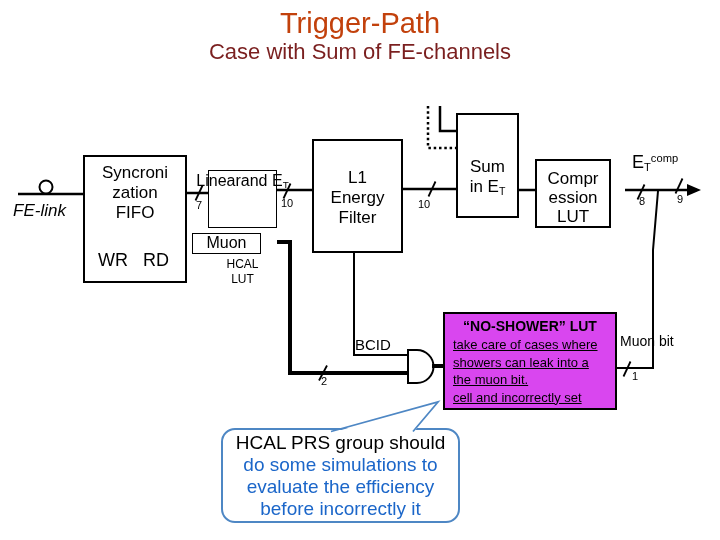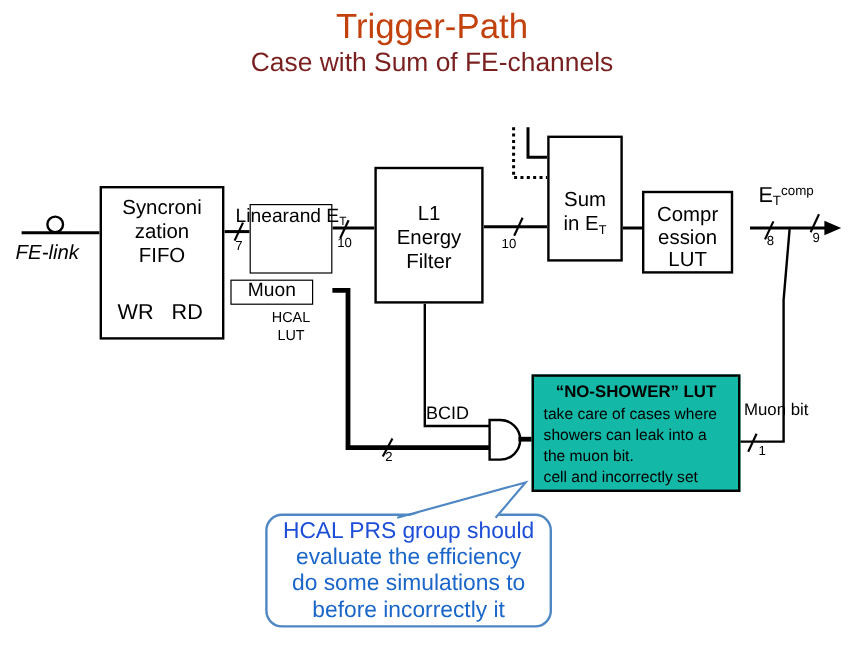--- a/index.html
+++ b/index.html
@@ -29,21 +29,21 @@
   #input-lut{left:208px;top:257px;width:69px;text-align:center;font-size:12px;line-height:15px;z-index:2;}
   #l1-box{left:312px;top:139px;width:91px;height:114px;padding-top:27px;}
   #sum-box{left:456px;top:113px;width:63px;height:105px;padding-top:42px;}
   #compr-box{left:535px;top:159px;width:76px;height:69px;display:flex;flex-direction:column;justify-content:flex-end;}
   #compr-box .line{line-height:19px;}
   #et-comp{left:632px;top:152px;font-size:18px;z-index:2;}
   #bcid-label{left:355px;top:336px;font-size:15px;z-index:2;}
   #muon-bit-label{left:620px;top:333px;font-size:14px;z-index:2;}
   #no-shower-box{left:443px;top:312px;width:174px;height:98px;background:#ffff66;text-align:left;padding:3px 8px 0 8px;}
   #no-shower-box .nst{font-size:14px;font-weight:bold;text-align:center;line-height:19px;}
-  #no-shower-box .nsb{font-size:13px;line-height:17.5px;}
+  #no-shower-box .nsb{font-size:13px;line-height:17.5px;text-decoration:underline;}
   #hcal-box{left:221px;top:428px;width:239px;height:95px;border:2px solid #4e87c4;border-radius:14px;
     display:flex;flex-direction:column;justify-content:center;}
   #hcal-box .hl{font-size:19px;line-height:22px;color:#1b66c9;white-space:nowrap;}
 </style>
 </head>
 <body>
 
 <div id="slide">
 
   <svg id="wire-layer" viewBox="0 0 720 540">
@@ -132,32 +132,32 @@
   <div class="buslbl" style="left:281px;top:197px;">10</div>
   <div class="buslbl" style="left:418px;top:198px;">10</div>
   <div class="buslbl" style="left:639px;top:195px;">8</div>
   <div class="buslbl" style="left:677px;top:193px;">9</div>
   <div class="buslbl" style="left:321px;top:375px;">2</div>
   <div class="buslbl" style="left:632px;top:370px;">1</div>
 
   <div id="bcid-label" class="abs">BCID</div>
   <div id="muon-bit-label" class="abs">Muon bit</div>
 
-  <div id="no-shower-box" class="dbox box-layer" style="background: #14b8a6;">
+  <div id="no-shower-box" class="dbox box-layer" style="background: #d946ef;">
     <div class="nst">“NO-SHOWER”  LUT</div>
     <div class="nsb">take care of cases where</div>
     <div class="nsb">showers can leak into a</div>
     <div class="nsb">the muon bit.</div>
     <div class="nsb">cell and incorrectly set</div>
   </div>
 
   <div id="hcal-box" class="dbox box-layer" style="border-color: rgb(78, 135, 196);">
-    <div class="hl" style="color: #1d4ed8;">HCAL PRS group should</div>
+    <div class="hl" style="color: #000000;">HCAL PRS group should</div>
+    <div class="hl" style="color: rgb(27, 102, 201);">do some simulations to</div>
     <div class="hl" style="color: rgb(27, 102, 201);">evaluate the efficiency</div>
-    <div class="hl" style="color: rgb(27, 102, 201);">do some simulations to</div>
     <div class="hl" style="color: rgb(27, 102, 201);">before incorrectly it</div>
   </div>
 
   <svg id="tail-layer" viewBox="0 0 720 540">
     <path d="M331,433 L438,402 L413,433 Z" fill="#ffffff" stroke="none"></path>
     <path d="M331,431.5 L438,402 L413,431.5" fill="none" stroke="#4e87c4" stroke-width="1.8"></path>
   </svg>
 
 </div>
 

